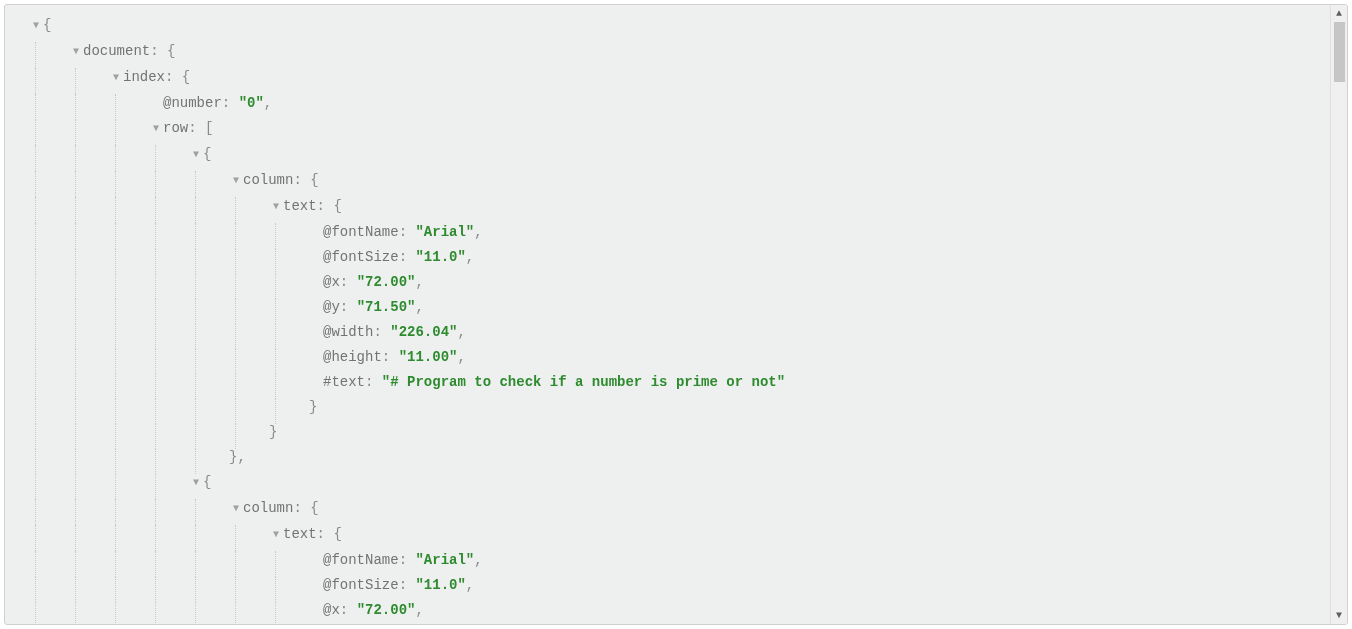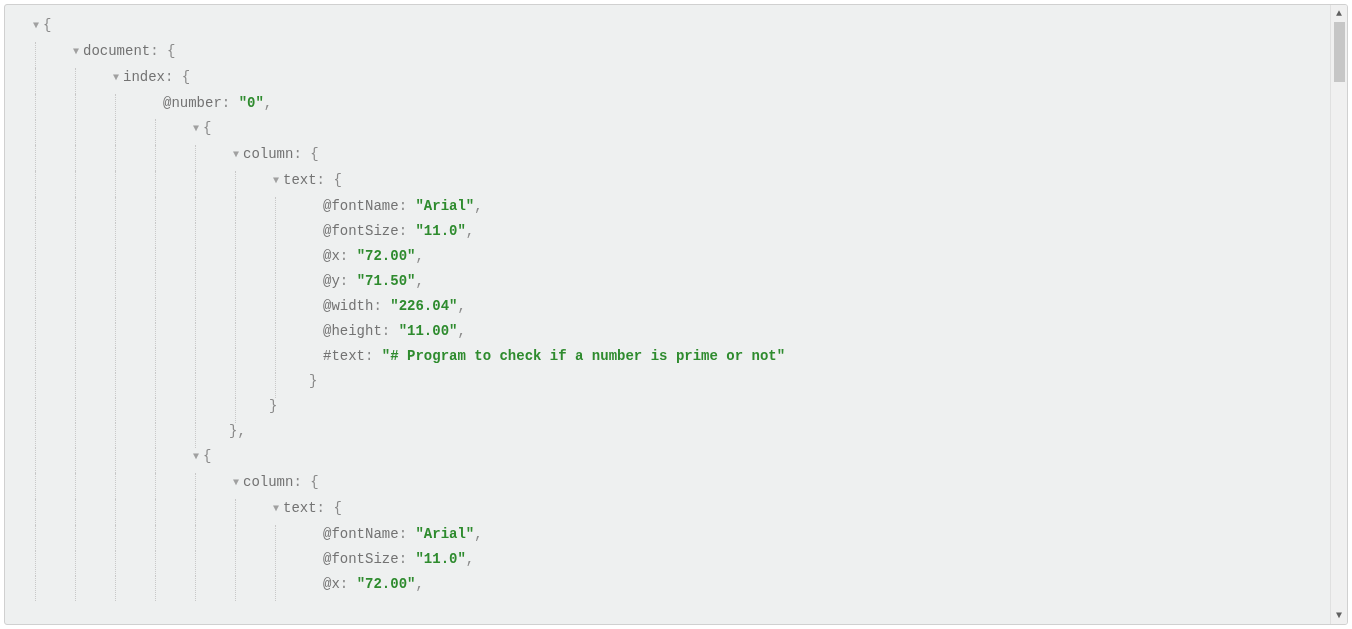--- a/index.html
+++ b/index.html
@@ -81,20 +81,21 @@
   </style>
 </head>
 <body>
 
 <div class="viewer-container">
   <div class="viewer-content" id="content">
       <div class="line"><span class="indent" style="width: 16px; height: 1px;"></span><span class="toggle">▼</span><span class="brace">{</span></div>
       <div class="line"><span class="indent" style="width: 56px; height: 1px;"><span class="guide" style="left: 22px;"></span></span><span class="toggle">▼</span><span class="key">document</span><span class="colon">: </span><span class="brace">{</span></div>
       <div class="line"><span class="indent" style="width: 96px; height: 1px;"><span class="guide" style="left: 22px;"></span><span class="guide" style="left: 62px;"></span></span><span class="toggle">▼</span><span class="key">index</span><span class="colon">: </span><span class="brace">{</span></div>
       <div class="line"><span class="indent" style="width: 136px; height: 1px;"><span class="guide" style="left: 22px;"></span><span class="guide" style="left: 62px;"></span><span class="guide" style="left: 102px;"></span></span><span class="toggle"></span><span class="key">@number</span><span class="colon">: </span><span class="string">"0"</span><span class="comma">,</span></div>
+      <div class="line"><span class="indent" style="width: 136px; height: 1px;"><span class="guide" style="left: 22px;"></span><span class="guide" style="left: 62px;"></span><span class="guide" style="left: 102px;"></span></span><span class="toggle">▼</span><span class="key">row</span><span class="colon">: </span><span class="bracket">[</span></div>
       <div class="line"><span class="indent" style="width: 176px; height: 1px;"><span class="guide" style="left: 22px;"></span><span class="guide" style="left: 62px;"></span><span class="guide" style="left: 102px;"></span><span class="guide" style="left: 142px;"></span></span><span class="toggle">▼</span><span class="brace">{</span></div>
       <div class="line"><span class="indent" style="width: 216px; height: 1px;"><span class="guide" style="left: 22px;"></span><span class="guide" style="left: 62px;"></span><span class="guide" style="left: 102px;"></span><span class="guide" style="left: 142px;"></span><span class="guide" style="left: 182px;"></span></span><span class="toggle">▼</span><span class="key">column</span><span class="colon">: </span><span class="brace">{</span></div>
       <div class="line"><span class="indent" style="width: 256px; height: 1px;"><span class="guide" style="left: 22px;"></span><span class="guide" style="left: 62px;"></span><span class="guide" style="left: 102px;"></span><span class="guide" style="left: 142px;"></span><span class="guide" style="left: 182px;"></span><span class="guide" style="left: 222px;"></span></span><span class="toggle">▼</span><span class="key">text</span><span class="colon">: </span><span class="brace">{</span></div>
       <div class="line"><span class="indent" style="width: 296px; height: 1px;"><span class="guide" style="left: 22px;"></span><span class="guide" style="left: 62px;"></span><span class="guide" style="left: 102px;"></span><span class="guide" style="left: 142px;"></span><span class="guide" style="left: 182px;"></span><span class="guide" style="left: 222px;"></span><span class="guide" style="left: 262px;"></span></span><span class="toggle"></span><span class="key">@fontName</span><span class="colon">: </span><span class="string">"Arial"</span><span class="comma">,</span></div>
       <div class="line"><span class="indent" style="width: 296px; height: 1px;"><span class="guide" style="left: 22px;"></span><span class="guide" style="left: 62px;"></span><span class="guide" style="left: 102px;"></span><span class="guide" style="left: 142px;"></span><span class="guide" style="left: 182px;"></span><span class="guide" style="left: 222px;"></span><span class="guide" style="left: 262px;"></span></span><span class="toggle"></span><span class="key">@fontSize</span><span class="colon">: </span><span class="string">"11.0"</span><span class="comma">,</span></div>
       <div class="line"><span class="indent" style="width: 296px; height: 1px;"><span class="guide" style="left: 22px;"></span><span class="guide" style="left: 62px;"></span><span class="guide" style="left: 102px;"></span><span class="guide" style="left: 142px;"></span><span class="guide" style="left: 182px;"></span><span class="guide" style="left: 222px;"></span><span class="guide" style="left: 262px;"></span></span><span class="toggle"></span><span class="key">@x</span><span class="colon">: </span><span class="string">"72.00"</span><span class="comma">,</span></div>
       <div class="line"><span class="indent" style="width: 296px; height: 1px;"><span class="guide" style="left: 22px;"></span><span class="guide" style="left: 62px;"></span><span class="guide" style="left: 102px;"></span><span class="guide" style="left: 142px;"></span><span class="guide" style="left: 182px;"></span><span class="guide" style="left: 222px;"></span><span class="guide" style="left: 262px;"></span></span><span class="toggle"></span><span class="key">@y</span><span class="colon">: </span><span class="string">"71.50"</span><span class="comma">,</span></div>
       <div class="line"><span class="indent" style="width: 296px; height: 1px;"><span class="guide" style="left: 22px;"></span><span class="guide" style="left: 62px;"></span><span class="guide" style="left: 102px;"></span><span class="guide" style="left: 142px;"></span><span class="guide" style="left: 182px;"></span><span class="guide" style="left: 222px;"></span><span class="guide" style="left: 262px;"></span></span><span class="toggle"></span><span class="key">@width</span><span class="colon">: </span><span class="string">"226.04"</span><span class="comma">,</span></div>
       <div class="line"><span class="indent" style="width: 296px; height: 1px;"><span class="guide" style="left: 22px;"></span><span class="guide" style="left: 62px;"></span><span class="guide" style="left: 102px;"></span><span class="guide" style="left: 142px;"></span><span class="guide" style="left: 182px;"></span><span class="guide" style="left: 222px;"></span><span class="guide" style="left: 262px;"></span></span><span class="toggle"></span><span class="key">@height</span><span class="colon">: </span><span class="string">"11.00"</span><span class="comma">,</span></div>
       <div class="line"><span class="indent" style="width: 296px; height: 1px;"><span class="guide" style="left: 22px;"></span><span class="guide" style="left: 62px;"></span><span class="guide" style="left: 102px;"></span><span class="guide" style="left: 142px;"></span><span class="guide" style="left: 182px;"></span><span class="guide" style="left: 222px;"></span><span class="guide" style="left: 262px;"></span></span><span class="toggle"></span><span class="key">#text</span><span class="colon">: </span><span class="string">"# Program to check if a number is prime or not"</span></div>

